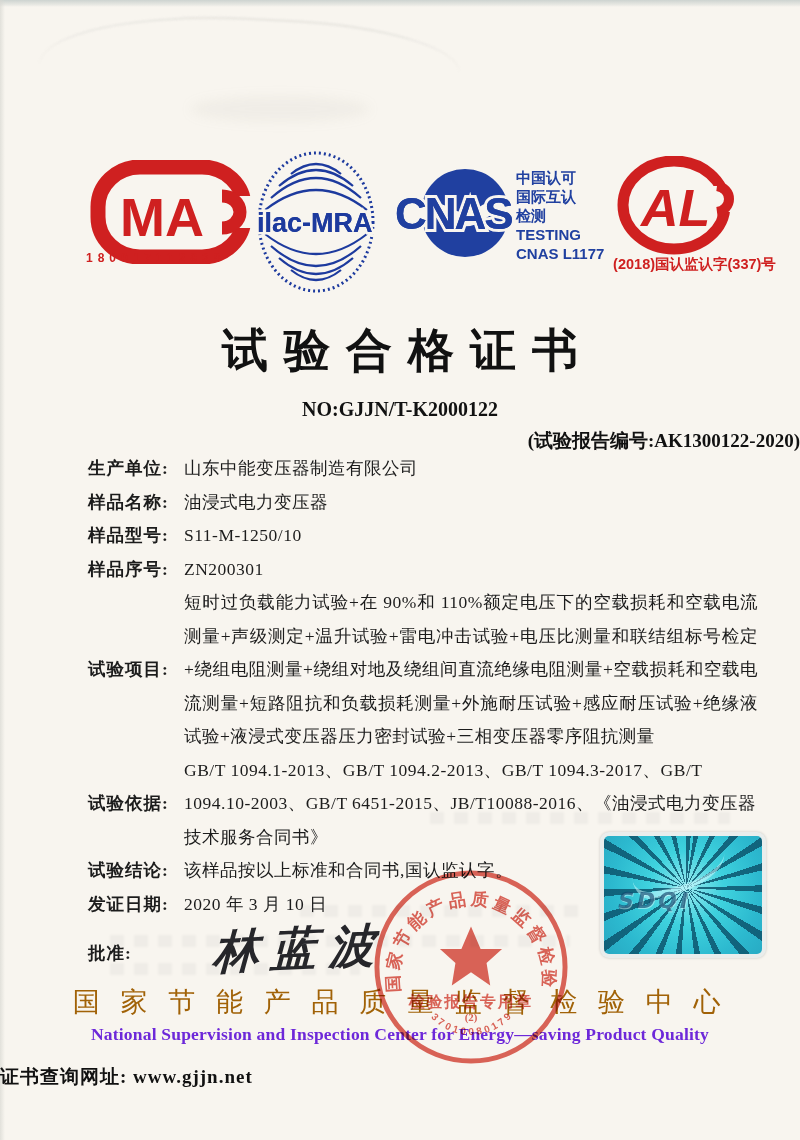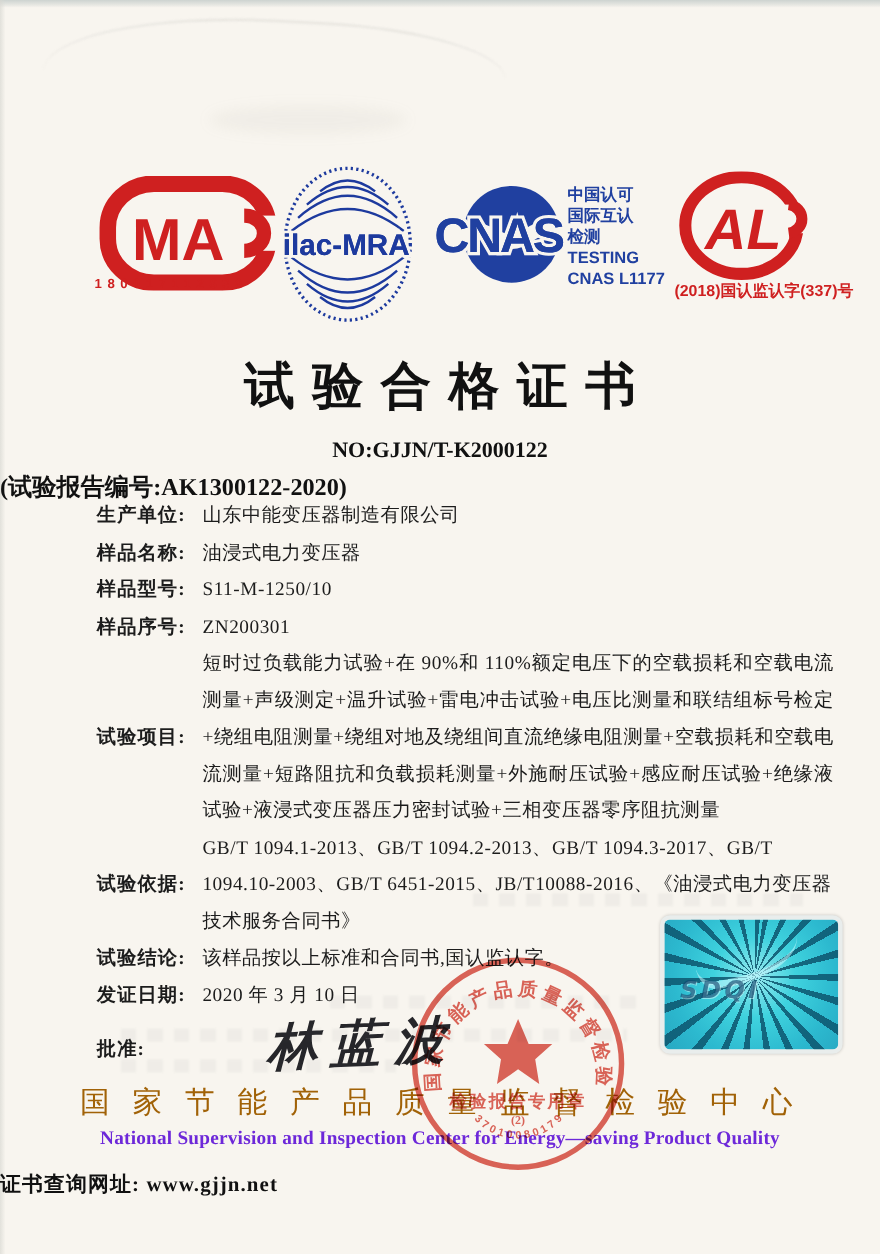--- a/index.html
+++ b/index.html
@@ -32,30 +32,30 @@
     font-size:15px;line-height:19px;}
   #cal{left:617px;top:156px;}
   .cal-cap{position:absolute;left:592px;top:255px;width:205px;text-align:center;
     color:#cf2020;font-weight:bold;font-size:14.5px;font-family:"Liberation Sans",sans-serif;}
 
   
   .title{position:absolute;left:0;top:320px;width:800px;text-align:center;
     font-size:46px;font-weight:bold;letter-spacing:16px;text-indent:16px;color:#111;}
   .no-line{position:absolute;left:0;top:398px;width:800px;text-align:center;
     font-size:20px;font-weight:bold;color:#111;}
-  .report-line{position:absolute;left:0;top:428px;width:800px;text-align:left;
-    font-size:22px;font-weight:bold;color:#111;}
+  .report-line{position:absolute;left:0;top:428px;width:800px;text-align:right;
+    font-size:19px;font-weight:bold;color:#111;}
 
   
   .fields{position:absolute;left:88px;top:452px;width:676px;}
   .row{display:flex;align-items:center;}
   .flabel{flex:0 0 96px;font-weight:bold;font-size:17.5px;line-height:33.5px;letter-spacing:1px;}
   .fvalue{flex:1;font-size:17.5px;line-height:33.5px;letter-spacing:.5px;}
   .fvalue.justify{text-align:justify;padding-right:6px;}
-  .sig-row{margin-top:2px;height:62px;gap:30px;}
+  .sig-row{margin-top:2px;height:62px;}
   .signature{font-family:"DejaVu Sans",sans-serif;font-size:46px;font-weight:bold;
     font-style:italic;letter-spacing:12px;color:#26262a;
     transform:rotate(-2.5deg) skewX(-4deg);transform-origin:left bottom;
     display:inline-block;margin-left:28px;margin-top:-4px;line-height:58px;}
 
   
   .bleed{position:absolute;background:repeating-linear-gradient(90deg,rgba(90,95,100,.10) 0 14px,rgba(0,0,0,0) 14px 24px);
     height:12px;filter:blur(1.2px);opacity:.55;}
   .b1{left:430px;top:812px;width:300px;}
   .b2{left:300px;top:905px;width:280px;}

